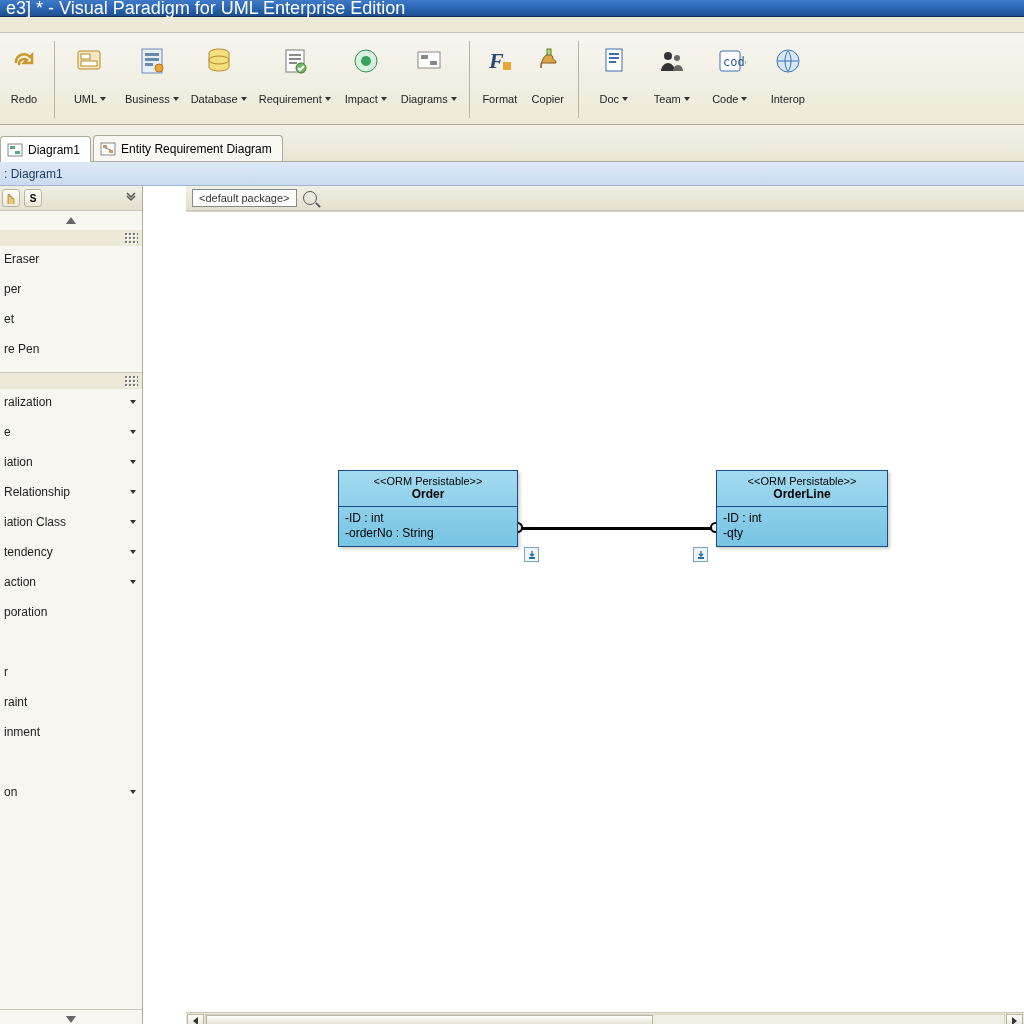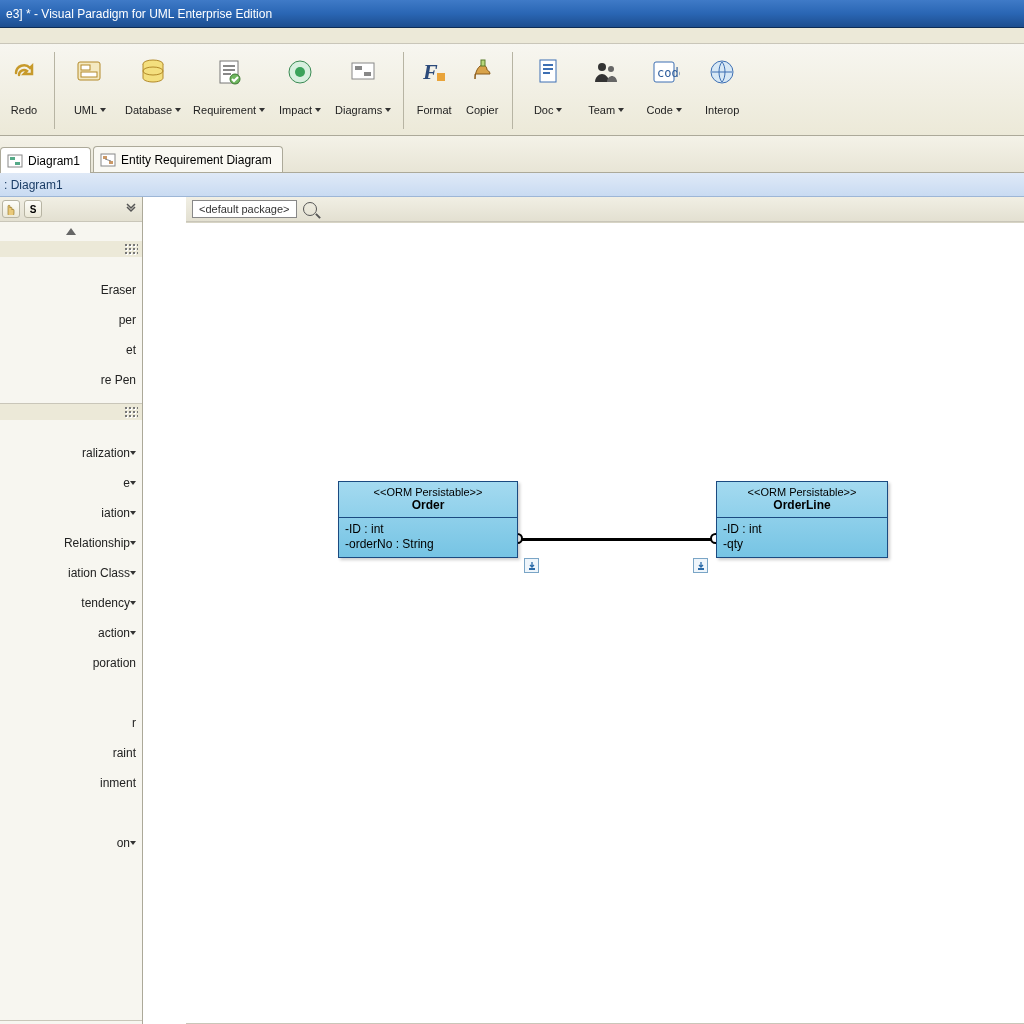--- a/index.html
+++ b/index.html
@@ -6,26 +6,26 @@
   body {
     width: 1024px; height: 1024px;
     font-family: Tahoma, Arial, sans-serif;
     font-size: 12px;
     background: #ece9d8;
     overflow: hidden;
     user-select: none;
   }
   
   .titlebar {
-    height: 28px;
+    height: 17px;
     background: linear-gradient(to bottom, #3f7ac7 0%, #2a66b4 50%, #1d4e8f 100%);
     color: #fff;
     display: flex; align-items: center;
     padding-left: 6px;
-    font-size: 12px;
+    font-size: 18px;
     border-bottom: 1px solid #0d2d57;
   }
   .under-title {
     height: 16px;
     background: #ece9d8;
     border-bottom: 1px solid #c9c6b9;
   }
   
   .toolbar {
     height: 92px;
@@ -113,21 +113,21 @@
     display:flex; justify-content:flex-end; align-items:center;
     height: 16px; background: #ece9d8;
   }
   .grab {
     width: 14px; height: 12px;
     background:
       radial-gradient(#777 1px, transparent 1px) 0 0/4px 4px,
       radial-gradient(#fff 1px, transparent 1px) 1px 1px/4px 4px;
     margin-right: 4px;
   }
-  .sb-list { padding: 20px 2px 10px 2px; display:flex; flex-direction:column; gap: 4px; align-items: flex-end; }
+  .sb-list { padding: 0 2px 10px 2px; display:flex; flex-direction:column; gap: 4px; }
   .sb-item {
     height: 26px; display: flex; align-items: center; justify-content: space-between;
     padding: 0 4px 0 2px; cursor: pointer; color: #222;
   }
   .sb-caret { width:0;height:0;border-left:3px solid transparent;border-right:3px solid transparent;border-top:4px solid #333; }
   .canvas-wrap { flex:1; display:flex; flex-direction:column; background:#fff;padding-left:43px; }
   .canvas-top {
     height: 25px; background: linear-gradient(#f1efe4,#e3e0d1);
     border-bottom: 1px solid #c9c6b9;
     display:flex; align-items:center; gap:6px; padding-left: 6px;
@@ -209,20 +209,35 @@
           <rect x="7" y="9" width="9" height="5" fill="#fff" stroke="#b38a2a"></rect>
           <rect x="7" y="16" width="16" height="5" fill="#fff" stroke="#b38a2a"></rect>
         </svg>
     </div>
     <div class="tb-label">
         <span>UML</span>
         <span class="dd-caret"></span>
       </div>
   </div>
 
+  <div class="tb-item">
+    <div class="tb-icon">
+      <svg width="32" height="32" viewBox="0 0 32 32">
+          <rect x="6" y="4" width="20" height="24" fill="#e8eef5" stroke="#6a8bb0"></rect>
+          <rect x="9" y="8" width="14" height="3" fill="#6a8bb0"></rect>
+          <rect x="9" y="13" width="14" height="3" fill="#6a8bb0"></rect>
+          <rect x="9" y="18" width="8" height="3" fill="#6a8bb0"></rect>
+          <circle cx="23" cy="23" r="4" fill="#e9a43a" stroke="#b37614"></circle>
+        </svg>
+    </div>
+    <div class="tb-label">
+        <span>Business</span>
+        <span class="dd-caret"></span>
+      </div>
+  </div>
 
   <div class="tb-item">
     <div class="tb-icon">
       <svg width="32" height="32" viewBox="0 0 32 32">
           <ellipse cx="16" cy="8" rx="10" ry="4" fill="#f4df7e" stroke="#b38a2a"></ellipse>
           <path d="M6 8v14c0 2.2 4.5 4 10 4s10-1.8 10-4V8" fill="#f4df7e" stroke="#b38a2a"></path>
           <ellipse cx="16" cy="15" rx="10" ry="4" fill="none" stroke="#b38a2a"></ellipse>
         </svg>
     </div>
     <div class="tb-label">

